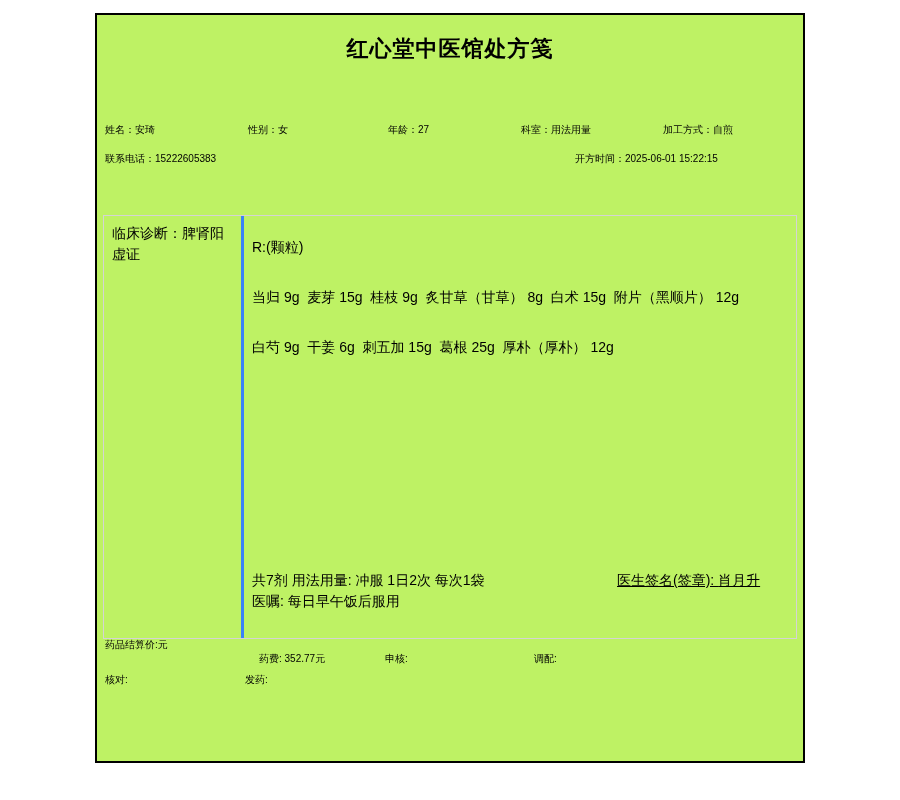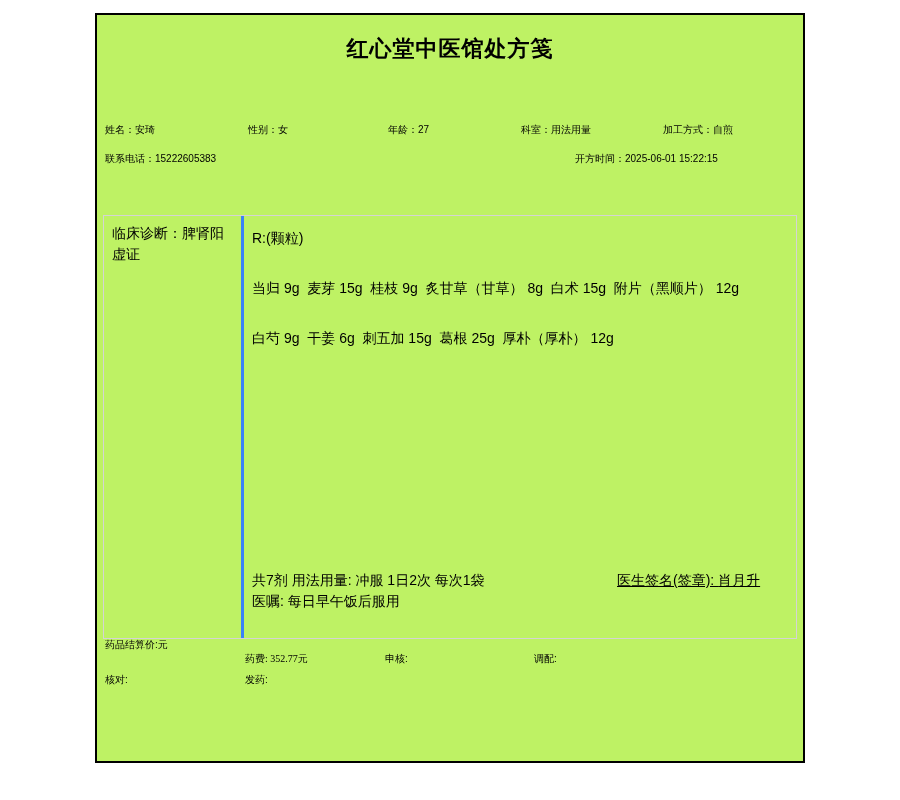--- a/index.html
+++ b/index.html
@@ -23,21 +23,21 @@
   }
   .diag-cell{
     width:140px;box-sizing:border-box;border-right:3px solid #3b82f6;
     padding:7px 6px 6px 8px;font-size:14px;line-height:21px;
   }
   .rx-cell{
     flex:1;box-sizing:border-box;position:relative;
     padding:10px 12px 26px 8px;font-size:14px;line-height:20px;
     display:flex;flex-direction:column;justify-content:space-between;
   }
-  .rx-header{margin-top:2px;}
+  .rx-header{margin-top:11px;}
   .herb-line{white-space:pre;margin-top:30px;}
   .bottom-row{position:relative;line-height:21px;}
   .doctor-sign{position:absolute;left:365px;top:0;white-space:nowrap;text-decoration:underline;}
 </style>
 </head>
 <body>
 
 <div class="sheet">
 
   <div class="title">红心堂中医馆处方笺</div>
@@ -61,21 +61,21 @@
       </div>
       <div class="bottom-row">
         <div>共7剂 用法用量: 冲服 1日2次 每次1袋</div>
         <div><span>医嘱: </span><span>每日早午饭后服用</span></div>
         <div class="doctor-sign"><span>医生签名(签章): </span><span>肖月升</span></div>
       </div>
     </div>
   </div>
 
   <div class="f" style="left:8px;top:621px;"><span>药品结算价:</span><span>元</span></div>
-  <div class="f" style="left:148px;top:635px;font-family:Liberation Serif, serif;"><span>药费: </span><span>352.77元</span></div>
+  <div class="f" style="left:162px;top:635px;"><span>药费: </span><span>352.77元</span></div>
   <div class="f" style="left:288px;top:635px;"><span>申核:</span><span></span></div>
   <div class="f" style="left:437px;top:635px;"><span>调配:</span><span></span></div>
 
   <div class="f" style="left:8px;top:656px;"><span>核对:</span><span></span></div>
   <div class="f" style="left:148px;top:656px;"><span>发药:</span><span></span></div>
 
 
 </div>
 
 </body></html>

